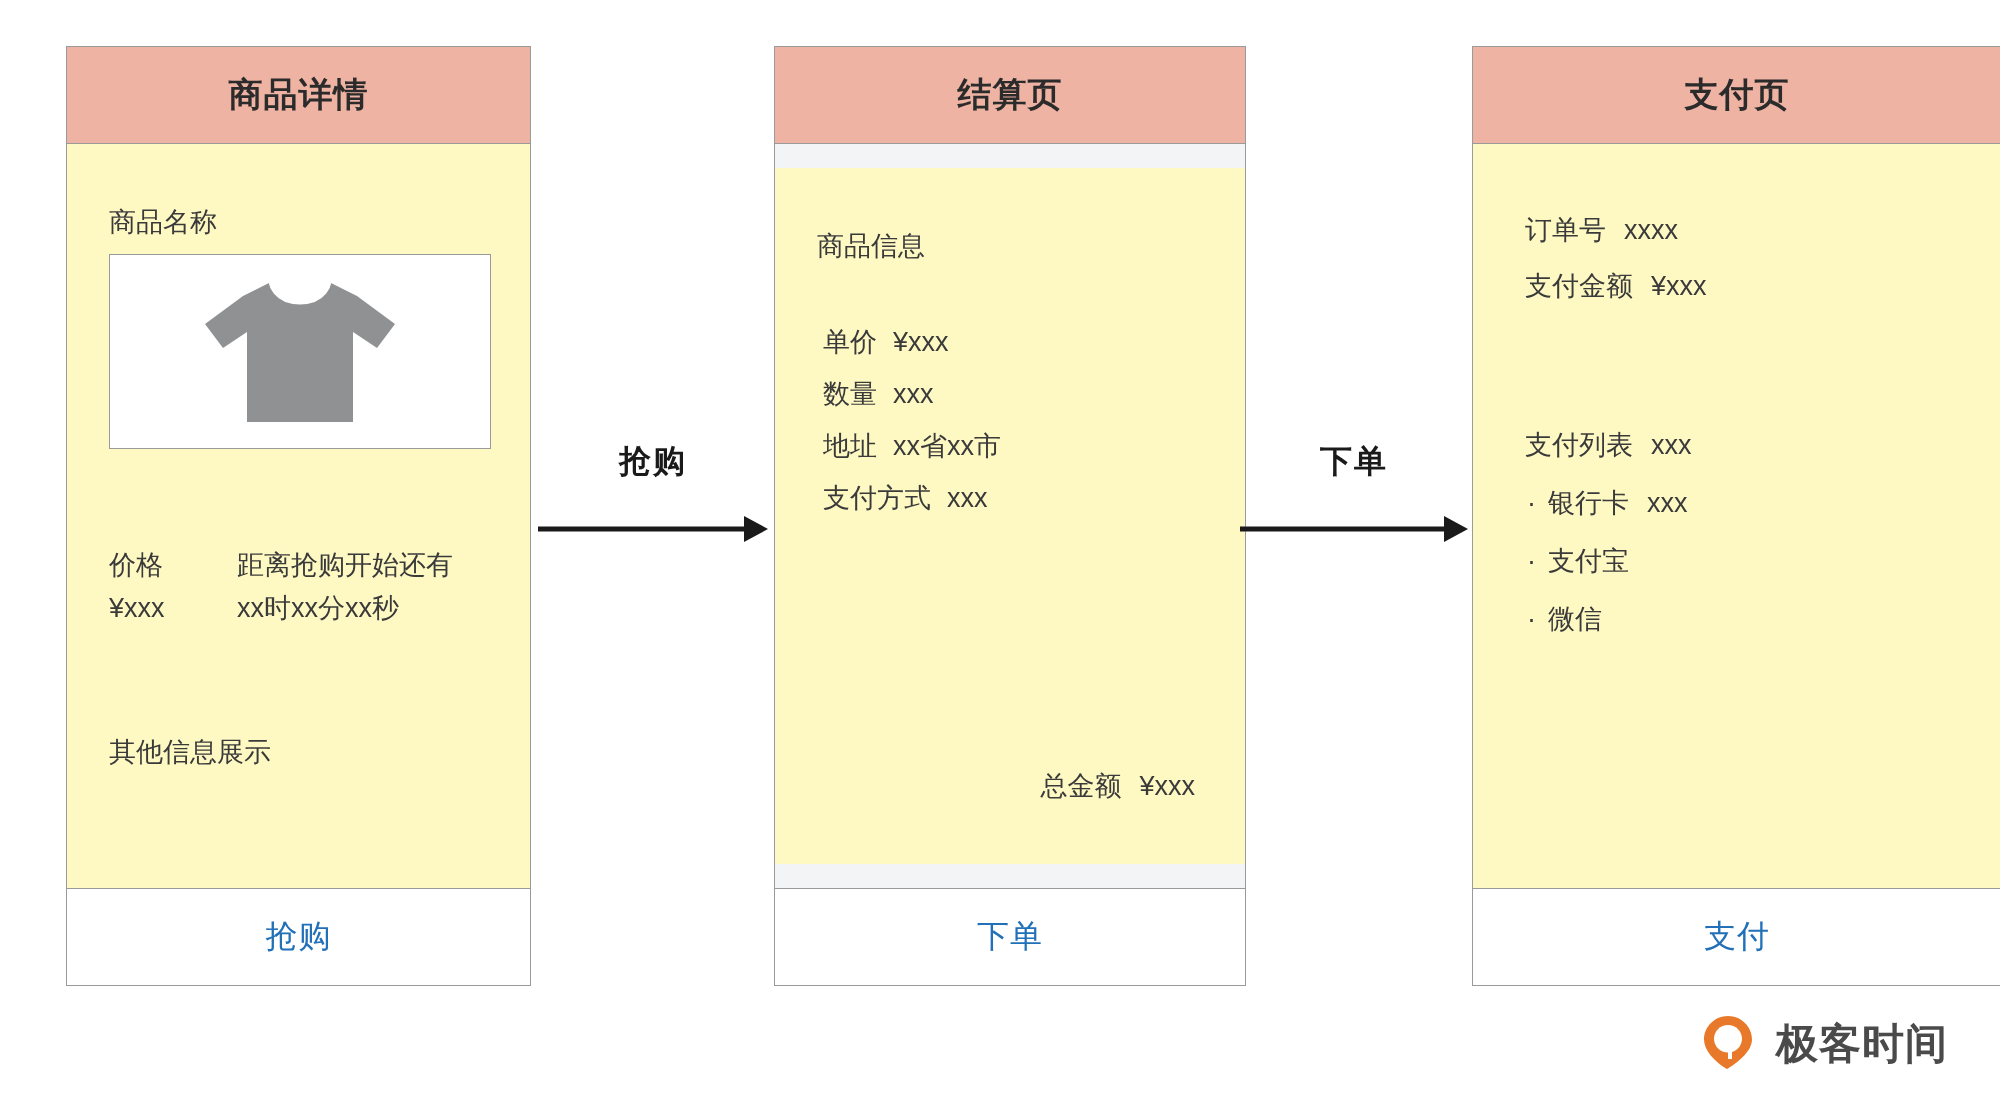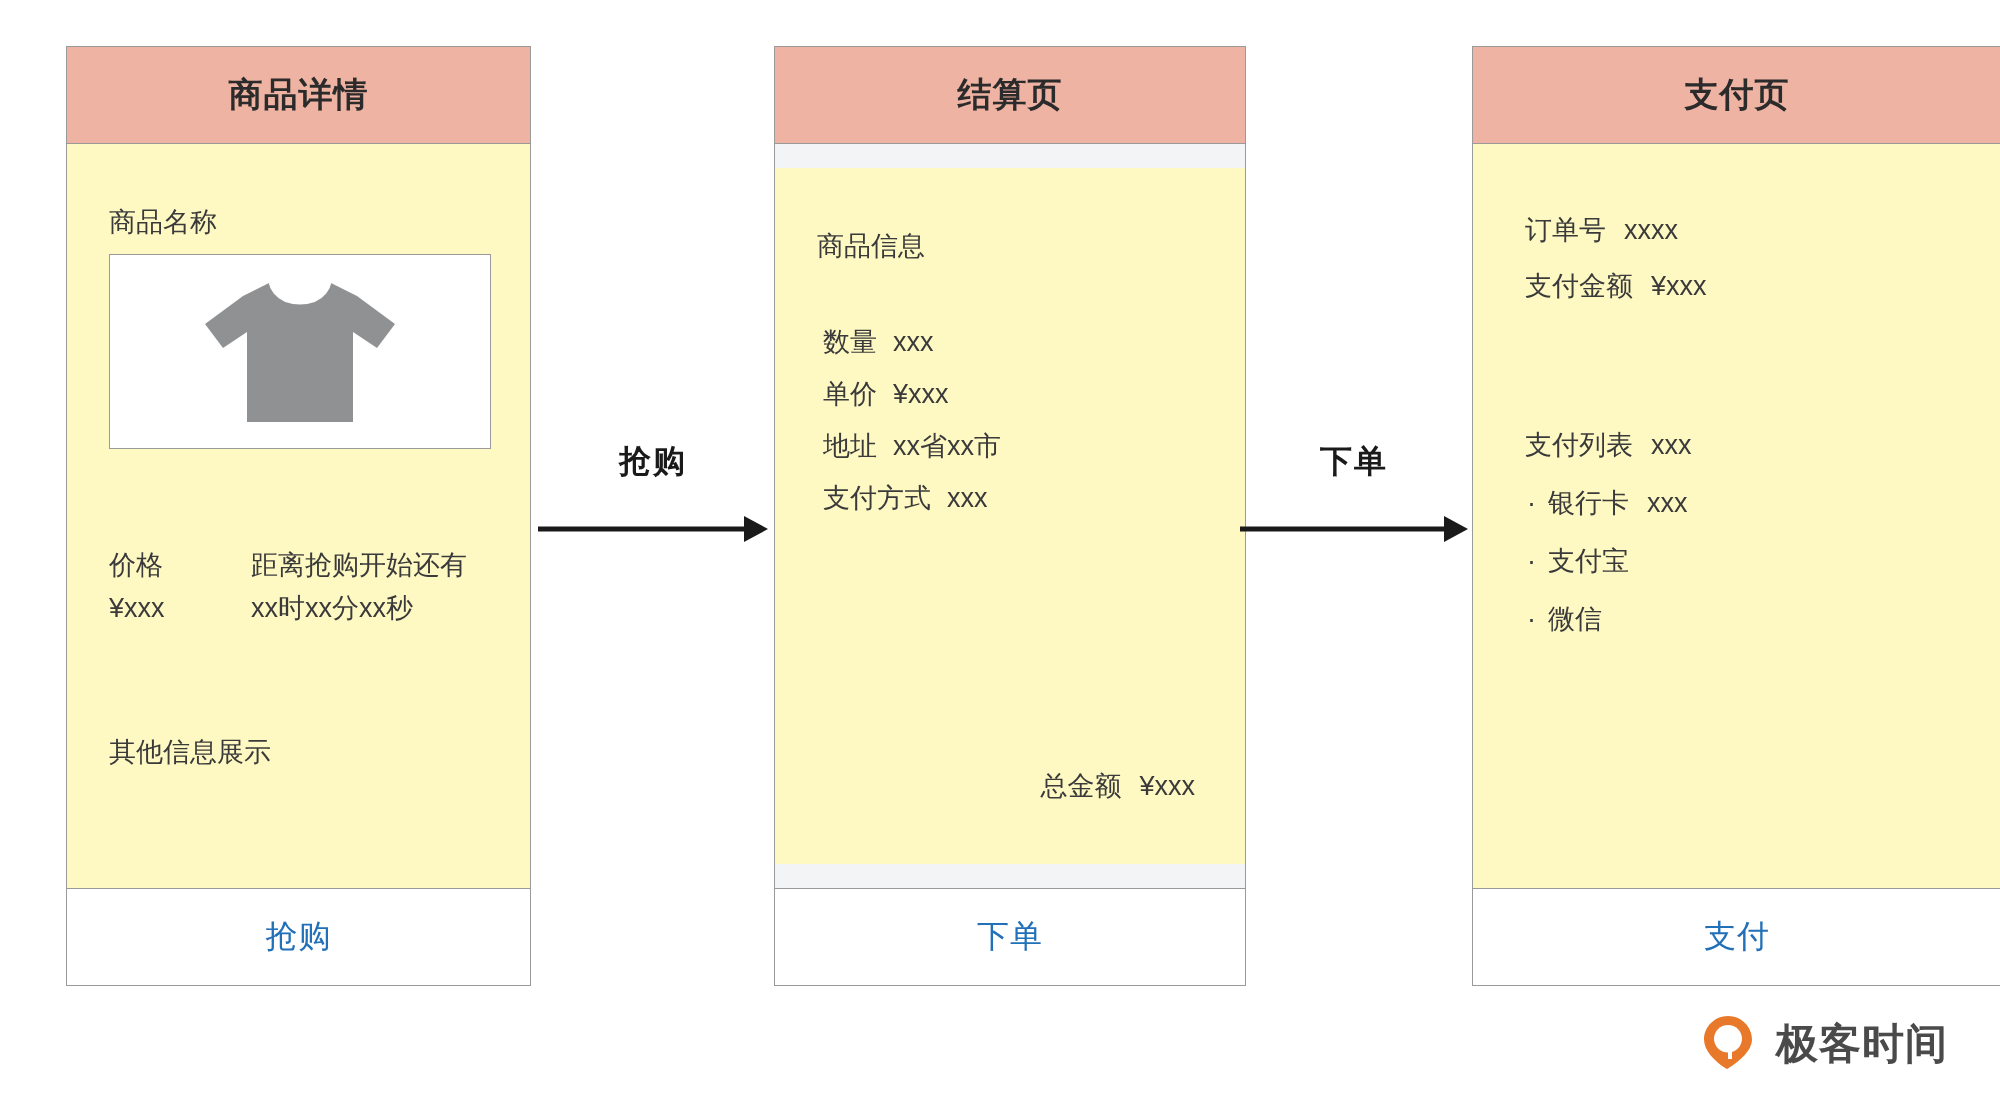--- a/index.html
+++ b/index.html
@@ -99,21 +99,21 @@
     position: absolute;
     left: 42px;
     top: 400px;
     width: 390px;
     font-size: 27px;
     color: #3a3a3a;
     line-height: 43px;
   }
   .price-row { display: flex; }
   .price-col-left  { width: 128px; flex: 0 0 128px; }
-  .price-col-right { flex: 1 1 auto; white-space: nowrap; margin-left: 14px; }
+  .price-col-right { flex: 1 1 auto; white-space: nowrap; }
 
   .other-info {
     position: absolute;
     left: 42px;
     top: 590px;
     font-size: 27px;
     color: #3a3a3a;
   }
 
   
@@ -259,24 +259,24 @@
   </div>
 
   <div class="card card-2">
     <div class="card-header">结算页</div>
     <div class="card-body">
 
       <div class="c2-title">商品信息</div>
 
       <div class="c2-list">
         <div class="row">
+          <span class="lbl">单价</span><span class="val">¥xxx</span>
+        </div>
+        <div class="row">
           <span class="lbl">数量</span><span class="val">xxx</span>
-        </div>
-        <div class="row">
-          <span class="lbl">单价</span><span class="val">¥xxx</span>
         </div>
         <div class="row">
           <span class="lbl">地址</span><span class="val">xx省xx市</span>
         </div>
         <div class="row">
           <span class="lbl">支付方式</span><span class="val">xxx</span>
         </div>
       </div>
 
       <div class="c2-total">

